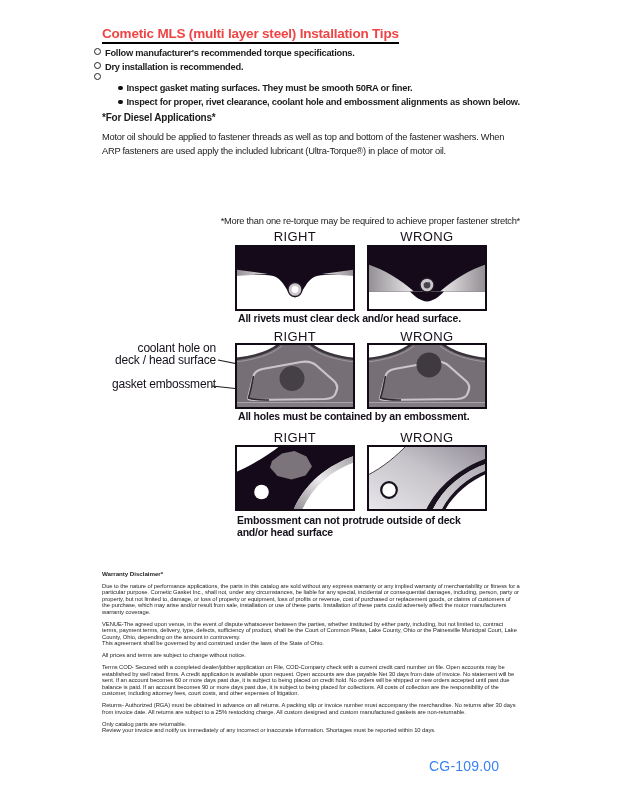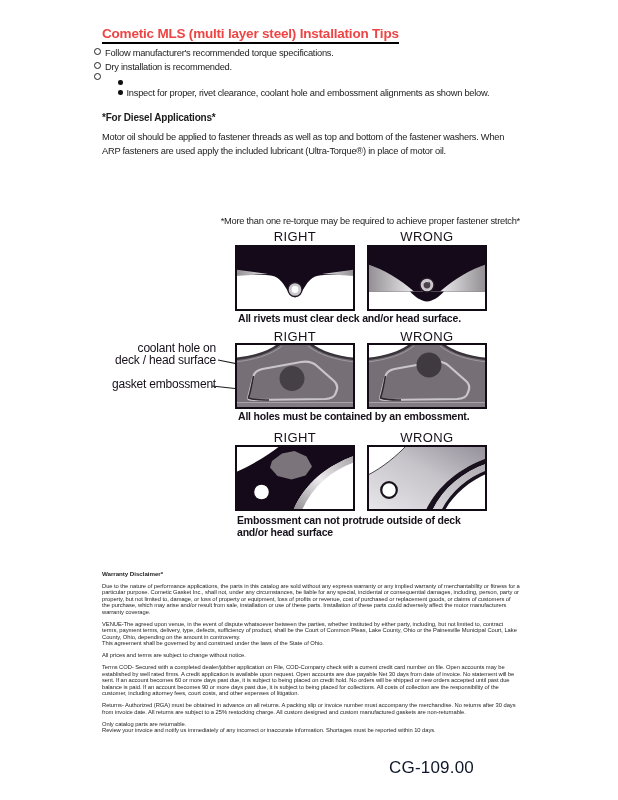--- a/index.html
+++ b/index.html
@@ -4,41 +4,41 @@
 <style>
   html,body{margin:0;padding:0;background:#fff;}
   .page{position:relative;width:618px;height:800px;background:#ffffff;
         font-family:"Liberation Sans",sans-serif;color:#1c1c1c;overflow:hidden;}
   .abs{position:absolute;}
 
   .doc-title{font-size:13.5px;font-weight:bold;letter-spacing:-0.2px;color:#ef4444;
              border-bottom:2px solid #000;padding-bottom:1px;display:inline-block;}
 
   .bullets{font-size:9.3px;letter-spacing:-0.25px;line-height:14px;}
-  .b-row{display:flex;align-items:baseline;}
+  .b-row{display:flex;align-items:baseline;font-weight:bold;}
   .b-mark{width:5px;height:5px;border:1px solid #222;border-radius:50%;
           display:inline-block;margin-right:4px;flex:0 0 auto;position:relative;top:-1px;}
   .b-sub{margin-left:24px;}
   .b-dot{width:4.5px;height:4.5px;background:#111;border-radius:50%;
          display:inline-block;margin-right:4px;flex:0 0 auto;position:relative;top:-1px;}
 
   .diesel-h{font-size:10px;font-weight:bold;letter-spacing:-0.2px;}
   .body-p{font-size:9.3px;letter-spacing:-0.25px;line-height:14px;width:418px;}
 
   .dg-label{font-size:13px;letter-spacing:0.4px;width:120px;text-align:center;color:#16101a;}
   .dg-caption{font-size:10.5px;font-weight:bold;letter-spacing:-0.2px;color:#16101a;line-height:11.5px;}
   .side-label{font-size:12px;letter-spacing:-0.2px;text-align:right;width:106px;line-height:11.5px;color:#16101a;}
 
   .panel{display:block;}
 
   .warranty{width:418px;font-size:5.8px;line-height:6.5px;letter-spacing:-0.05px;color:#262626;}
   .w-h{font-size:6.2px;font-weight:bold;margin:0 0 5px 0;}
   .w-p{margin:0 0 5.5px 0;white-space:pre-line;}
 
-  .footer-code{font-size:17px;letter-spacing:0.2px;color:#0f172a;}
+  .footer-code{font-size:14px;letter-spacing:0.2px;color:#3b82f6;margin-left:40px;}
 </style>
 </head>
 <body>
 
 <div class="page">
 
   <div class="abs" style="left:102px;top:24px;">
     <span class="doc-title">Cometic MLS (multi layer steel) Installation Tips</span>
   </div>
 
@@ -49,20 +49,21 @@
     </div>
     <div class="b-row">
       <span class="b-mark"></span>
       <span>Dry installation is recommended.</span>
     </div>
     <div class="b-row">
       <span class="b-mark"></span>
     </div>
     <div class="b-row b-sub">
       <span class="b-dot"></span>
+      <span>Inspect gasket mating surfaces.  They must be smooth 50RA or finer.</span>
     </div>
     <div class="b-row b-sub">
       <span class="b-dot"></span>
       <span>Inspect for proper, rivet clearance, coolant hole and embossment alignments as shown below.</span>
     </div>
   </div>
 
   <div class="abs diesel-h" style="left:102px;top:112px;">*For Diesel Applications*</div>
   <div class="abs body-p" style="left:102px;top:130px;">Motor oil should be applied to fastener threads as well as top and bottom of the fastener washers. When ARP fasteners are used apply the included lubricant (Ultra-Torque®) in place of motor oil.</div>
   <div class="abs body-p" style="left:102px;top:214px;text-align:right;">*More than one re-torque may be required to achieve proper fastener stretch*</div>

